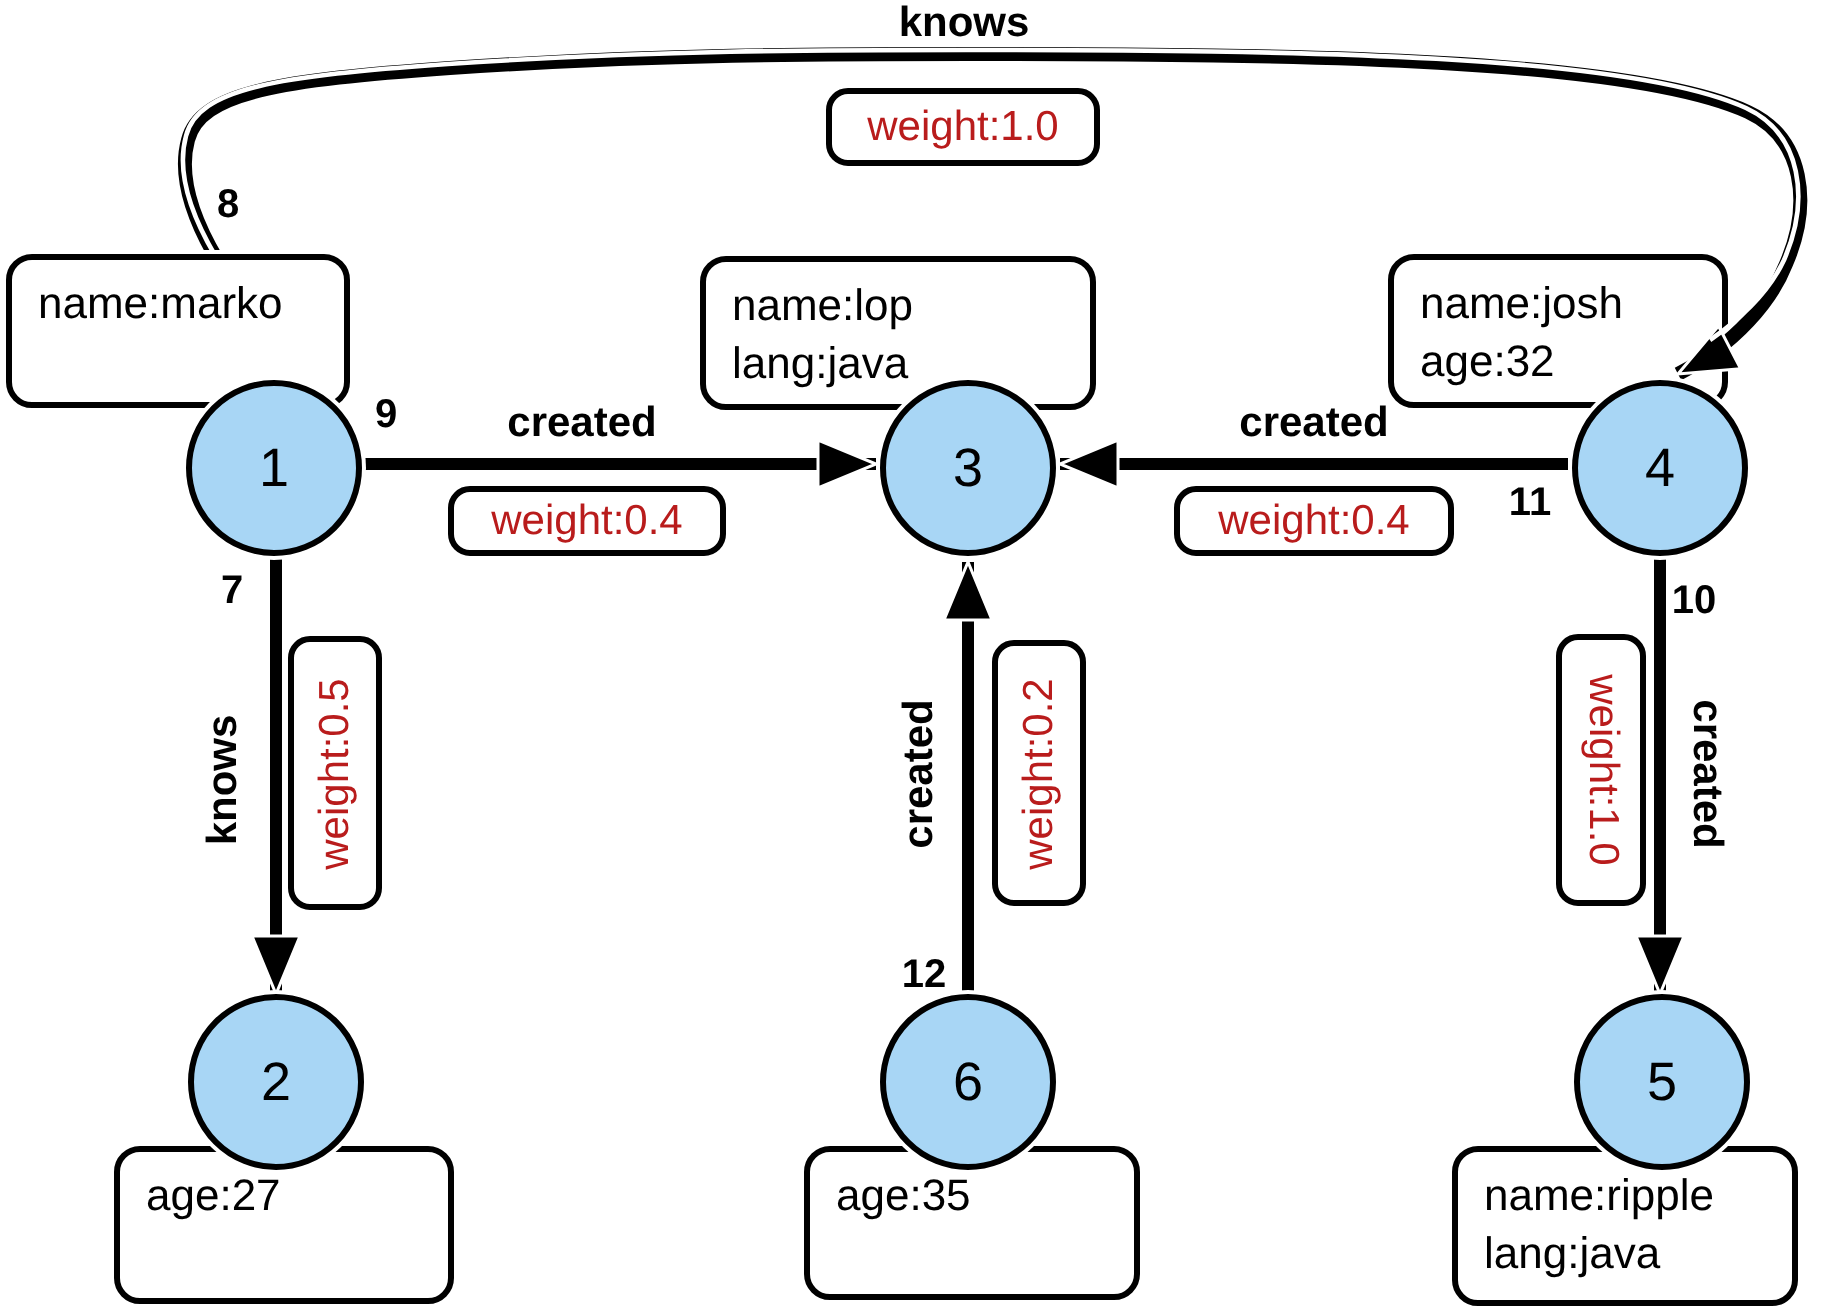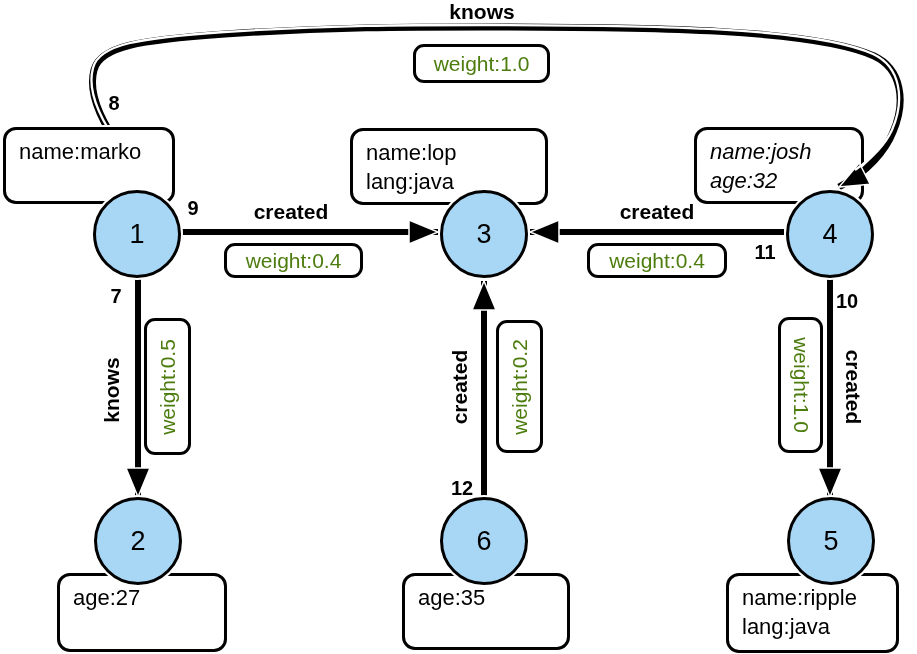--- a/index.html
+++ b/index.html
@@ -1,29 +1,29 @@
 <!DOCTYPE html>
 <html style="--node-fill: #A8D6F5;"><head>
 <meta charset="utf-8">
 <style>
   html,body{margin:0;padding:0;background:#fff;}
   .canvas{position:relative;width:917px;height:654px;background:#fff;overflow:hidden;
           font-family:"Liberation Sans","DejaVu Sans",sans-serif;}
   .pbox{position:absolute;background:#fff;border:3px solid #000;border-radius:13px;
         box-shadow:0 0 0 2px #fff;padding:7px 16px 0 13px;box-sizing:border-box;z-index:3;}
-  .pbox.under{z-index:1;font-style:italic;}
+  .pbox.under{z-index:1;}
   .pline{font-size:22px;line-height:29px;color:#000;}
   .edges{position:absolute;left:0;top:0;z-index:2;}
   .vnode{position:absolute;width:88px;height:88px;border-radius:50%;
          background:var(--node-fill,#A8D6F5);border:3px solid #000;box-shadow:0 0 0 2px #fff;
          display:flex;align-items:center;justify-content:center;font-size:27px;color:#000;
          z-index:4;box-sizing:border-box;}
   .wbox{position:absolute;background:#fff;border:3px solid #000;border-radius:11px;
         box-shadow:0 0 0 2px #fff;display:flex;align-items:center;justify-content:center;
-        font-size:21px;color:#4d7c0f;z-index:5;box-sizing:border-box;}
+        font-size:21px;color:#b91c1c;z-index:5;box-sizing:border-box;}
   .vtextm90{transform:rotate(-90deg);white-space:nowrap;}
   .vtext90{transform:rotate(90deg);white-space:nowrap;}
   .lab{position:absolute;font-weight:bold;font-size:21px;color:#000;z-index:5;
        white-space:nowrap;transform:translate(-50%,-50%);}
   .lab.r-90{transform:translate(-50%,-50%) rotate(-90deg);}
   .lab.r90{transform:translate(-50%,-50%) rotate(90deg);}
   .num{font-size:20px;}
   .halo{text-shadow:-2px -2px 0 #fff,2px -2px 0 #fff,-2px 2px 0 #fff,2px 2px 0 #fff,
         -2px 0 0 #fff,2px 0 0 #fff,0 -2px 0 #fff,0 2px 0 #fff;}
 </style>

